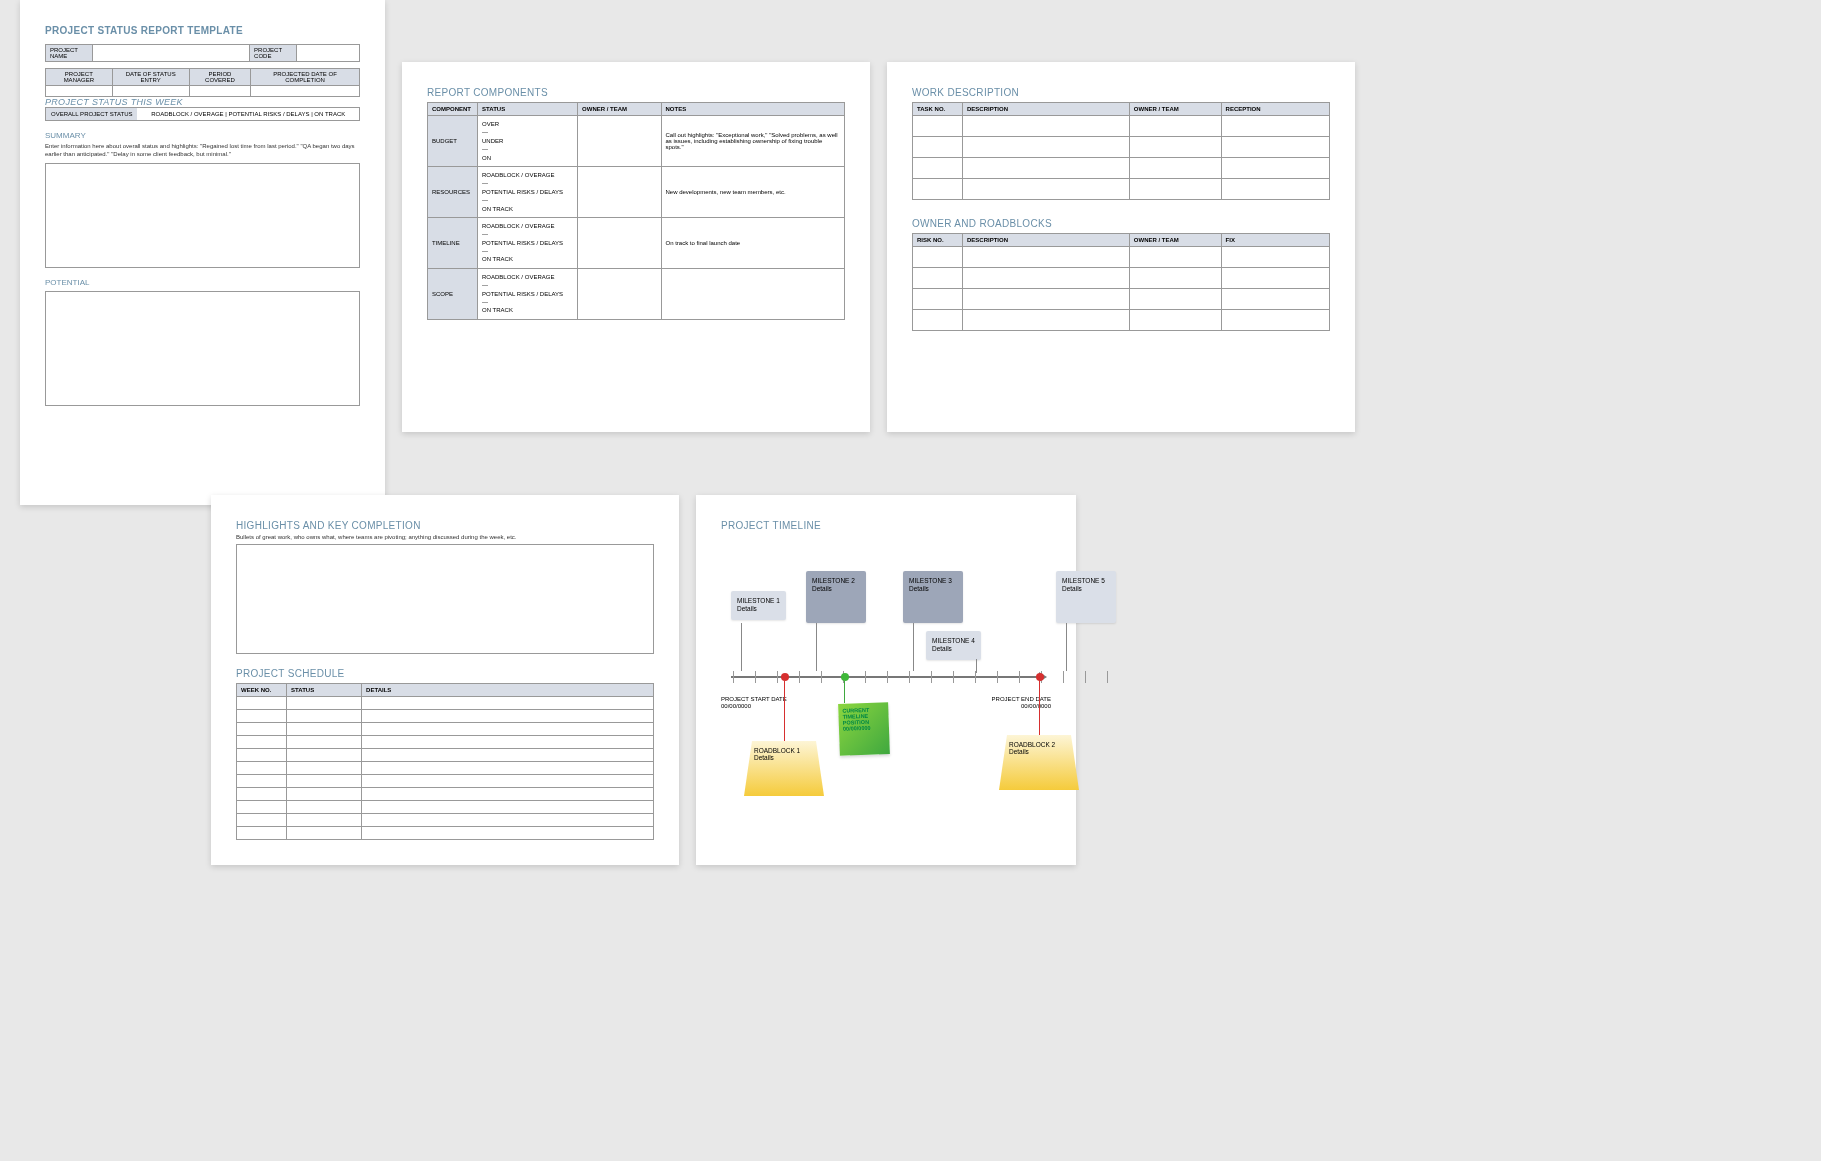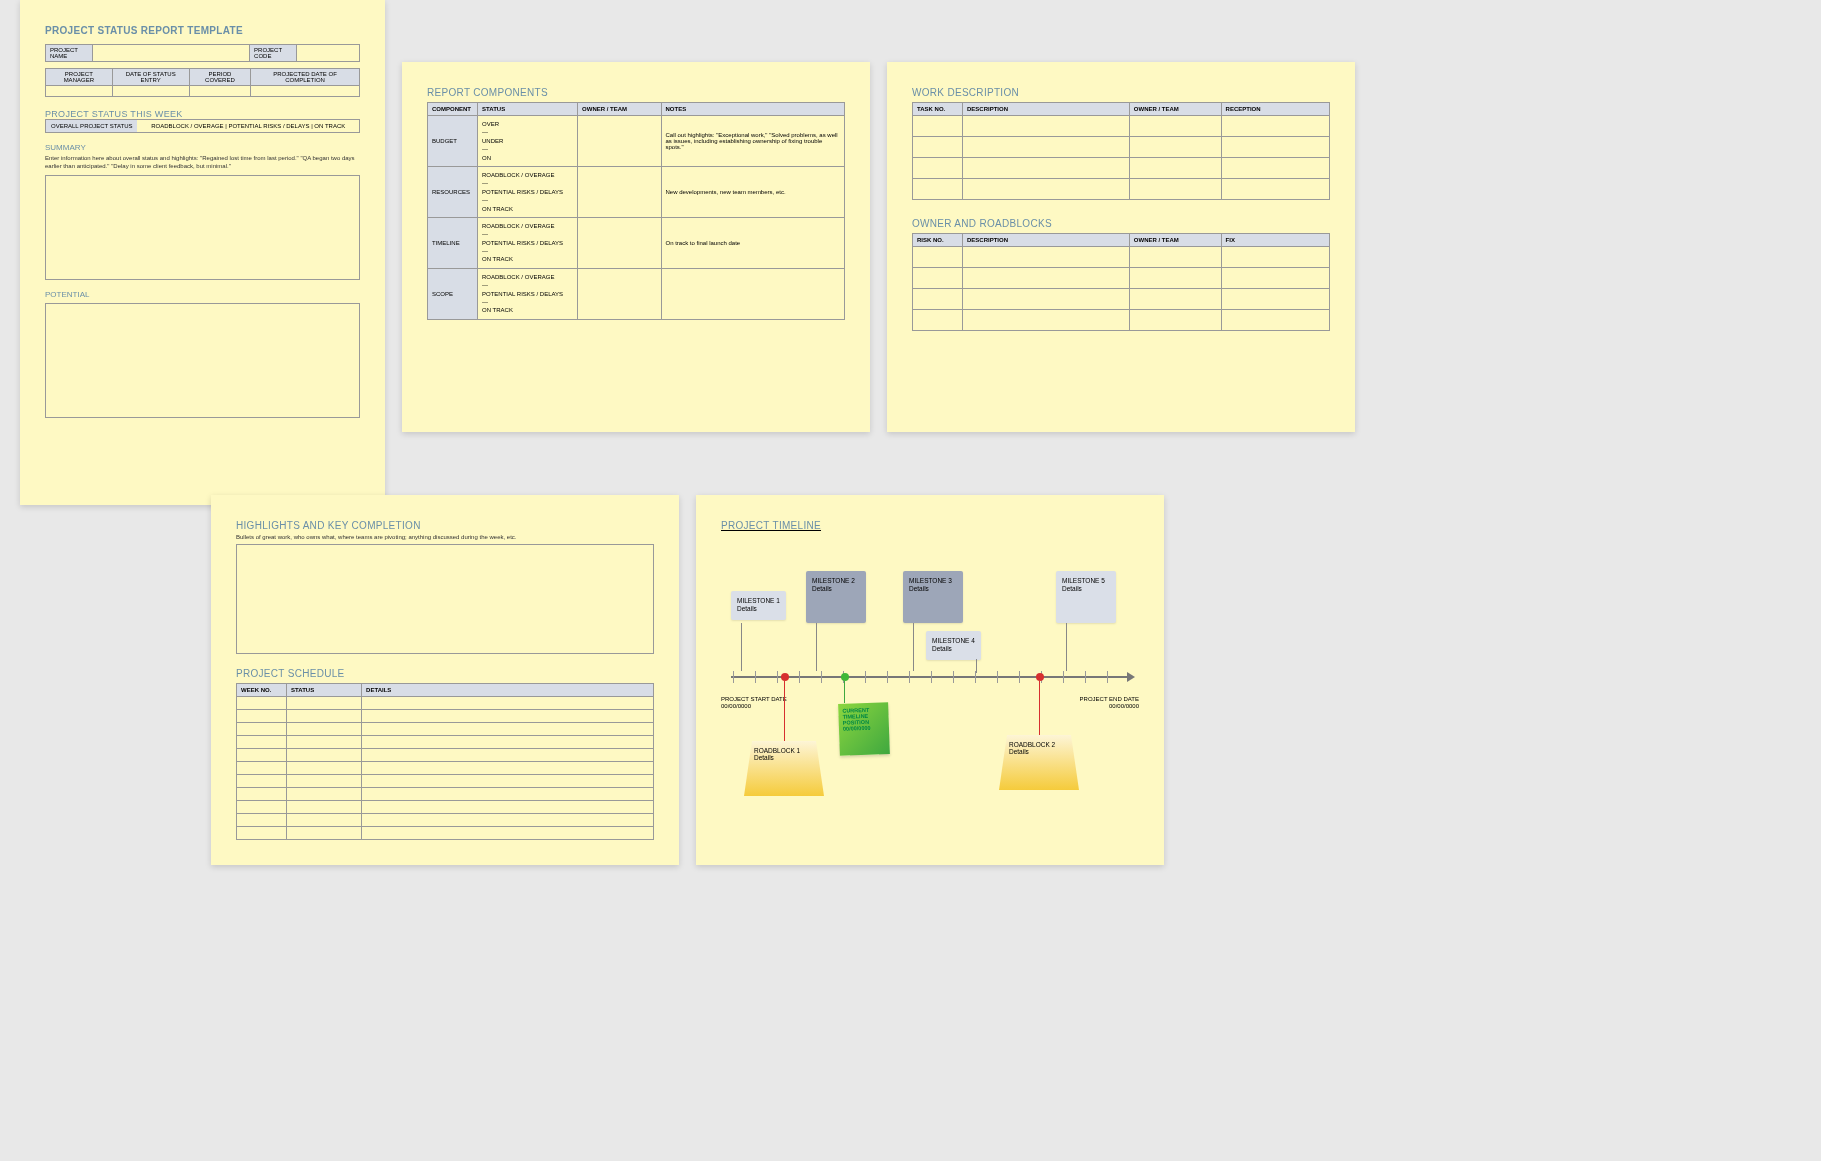--- a/index.html
+++ b/index.html
@@ -4,32 +4,32 @@
 <style>
   * { box-sizing: border-box; }
   body {
     margin: 0;
     padding: 20px;
     background: #e8e8e8;
     font-family: Arial, sans-serif;
     width: 1821px;
   }
   .page {
-    background: #fef9c3;
+    background: #ffffff;
     box-shadow: 0 2px 6px rgba(0,0,0,0.15);
     position: absolute;
     padding: 30px;
   }
   
   .page1 { left: 20px; top: 0; width: 365px; height: 505px; padding: 25px; }
   .page1 .title { color: #6a8fa8; font-weight: bold; font-size: 10px; letter-spacing: 0.3px; }
   .tbl { border-collapse: collapse; width: 100%; margin-top: 8px; }
   .tbl td, .tbl th { border: 1px solid #999; font-size: 6px; padding: 2px 4px; vertical-align: middle; }
   .tbl th { background: #d8dde6; font-weight: normal; text-align: center; }
-  .section-title { color: #6a8fa8; font-size: 9px; font-weight: normal; margin-top: 12px; letter-spacing: 0.3px; }
+  .section-title { color: #6a8fa8; font-size: 9px; font-weight: normal; margin-top: 0; letter-spacing: 0.3px; font-style: italic; }
   .status-strip { border: 1px solid #999; display: flex; font-size: 6px; }
   .status-strip .label { background: #d8dde6; padding: 3px 5px; }
   .status-strip .opts { padding: 3px 5px; flex: 1; text-align: center; }
   .small-text { font-size: 6px; color: #333; line-height: 1.3; margin: 3px 0 4px; }
   .subhead { font-size: 8px; color: #6a8fa8; margin-top: 10px; }
   .box { border: 1px solid #999; }
   
   .page2 { left: 402px; top: 62px; width: 468px; height: 370px; padding: 25px; }
   .p2title { color: #6a8fa8; font-size: 10px; letter-spacing: 0.3px; }
   .tbl2 { border-collapse: collapse; width: 100%; margin-top: 4px; }
@@ -43,21 +43,21 @@
   .tbl3 th { background: #d8dde6; border: 1px solid #999; font-size: 6px; font-weight: bold; text-align: left; padding: 3px 4px; }
   .tbl3 td { border: 1px solid #999; padding: 10px 4px; }
   
   .page4 { left: 211px; top: 495px; width: 468px; height: 370px; padding: 25px; }
   .bigbox { border: 1px solid #999; height: 110px; margin-top: 4px; }
   .small-note { font-size: 6px; color: #333; margin: 3px 0 4px; }
   .tbl4 { border-collapse: collapse; width: 100%; margin-top: 4px; }
   .tbl4 th { background: #d8dde6; border: 1px solid #999; font-size: 6px; font-weight: bold; text-align: left; padding: 3px 4px; }
   .tbl4 td { border: 1px solid #999; padding: 6px 4px; }
   
-  .page5 { left: 696px; top: 495px; width: 468px; height: 370px; padding: 25px; text-decoration: underline; }
+  .page5 { left: 696px; top: 495px; width: 380px; height: 370px; padding: 25px; }
   .p5title { color: #6a8fa8; font-size: 10px; letter-spacing: 0.3px; }
   .timeline-area { position: relative; width: 100%; height: 300px; }
   .axis { position: absolute; left: 10px; right: 10px; top: 145px; height: 2px; background: #777; }
   .axis::after { content: ""; position: absolute; right: -6px; top: -4px; border-left: 8px solid #777; border-top: 5px solid transparent; border-bottom: 5px solid transparent; }
   .tick { position: absolute; top: 140px; width: 1px; height: 12px; background: #999; }
   .milestone-box { position: absolute; background: #dadfe8; border-radius: 2px; font-size: 6.5px; padding: 6px; line-height: 1.3; box-shadow: 0 1px 2px rgba(0,0,0,.1); }
   .milestone-box.dark { background: #9da6b8; }
   .milestone-box .t { display: block; }
   .connector { position: absolute; width: 1px; background: #888; }
   .dot { position: absolute; width: 8px; height: 8px; border-radius: 50%; top: 142px; }

